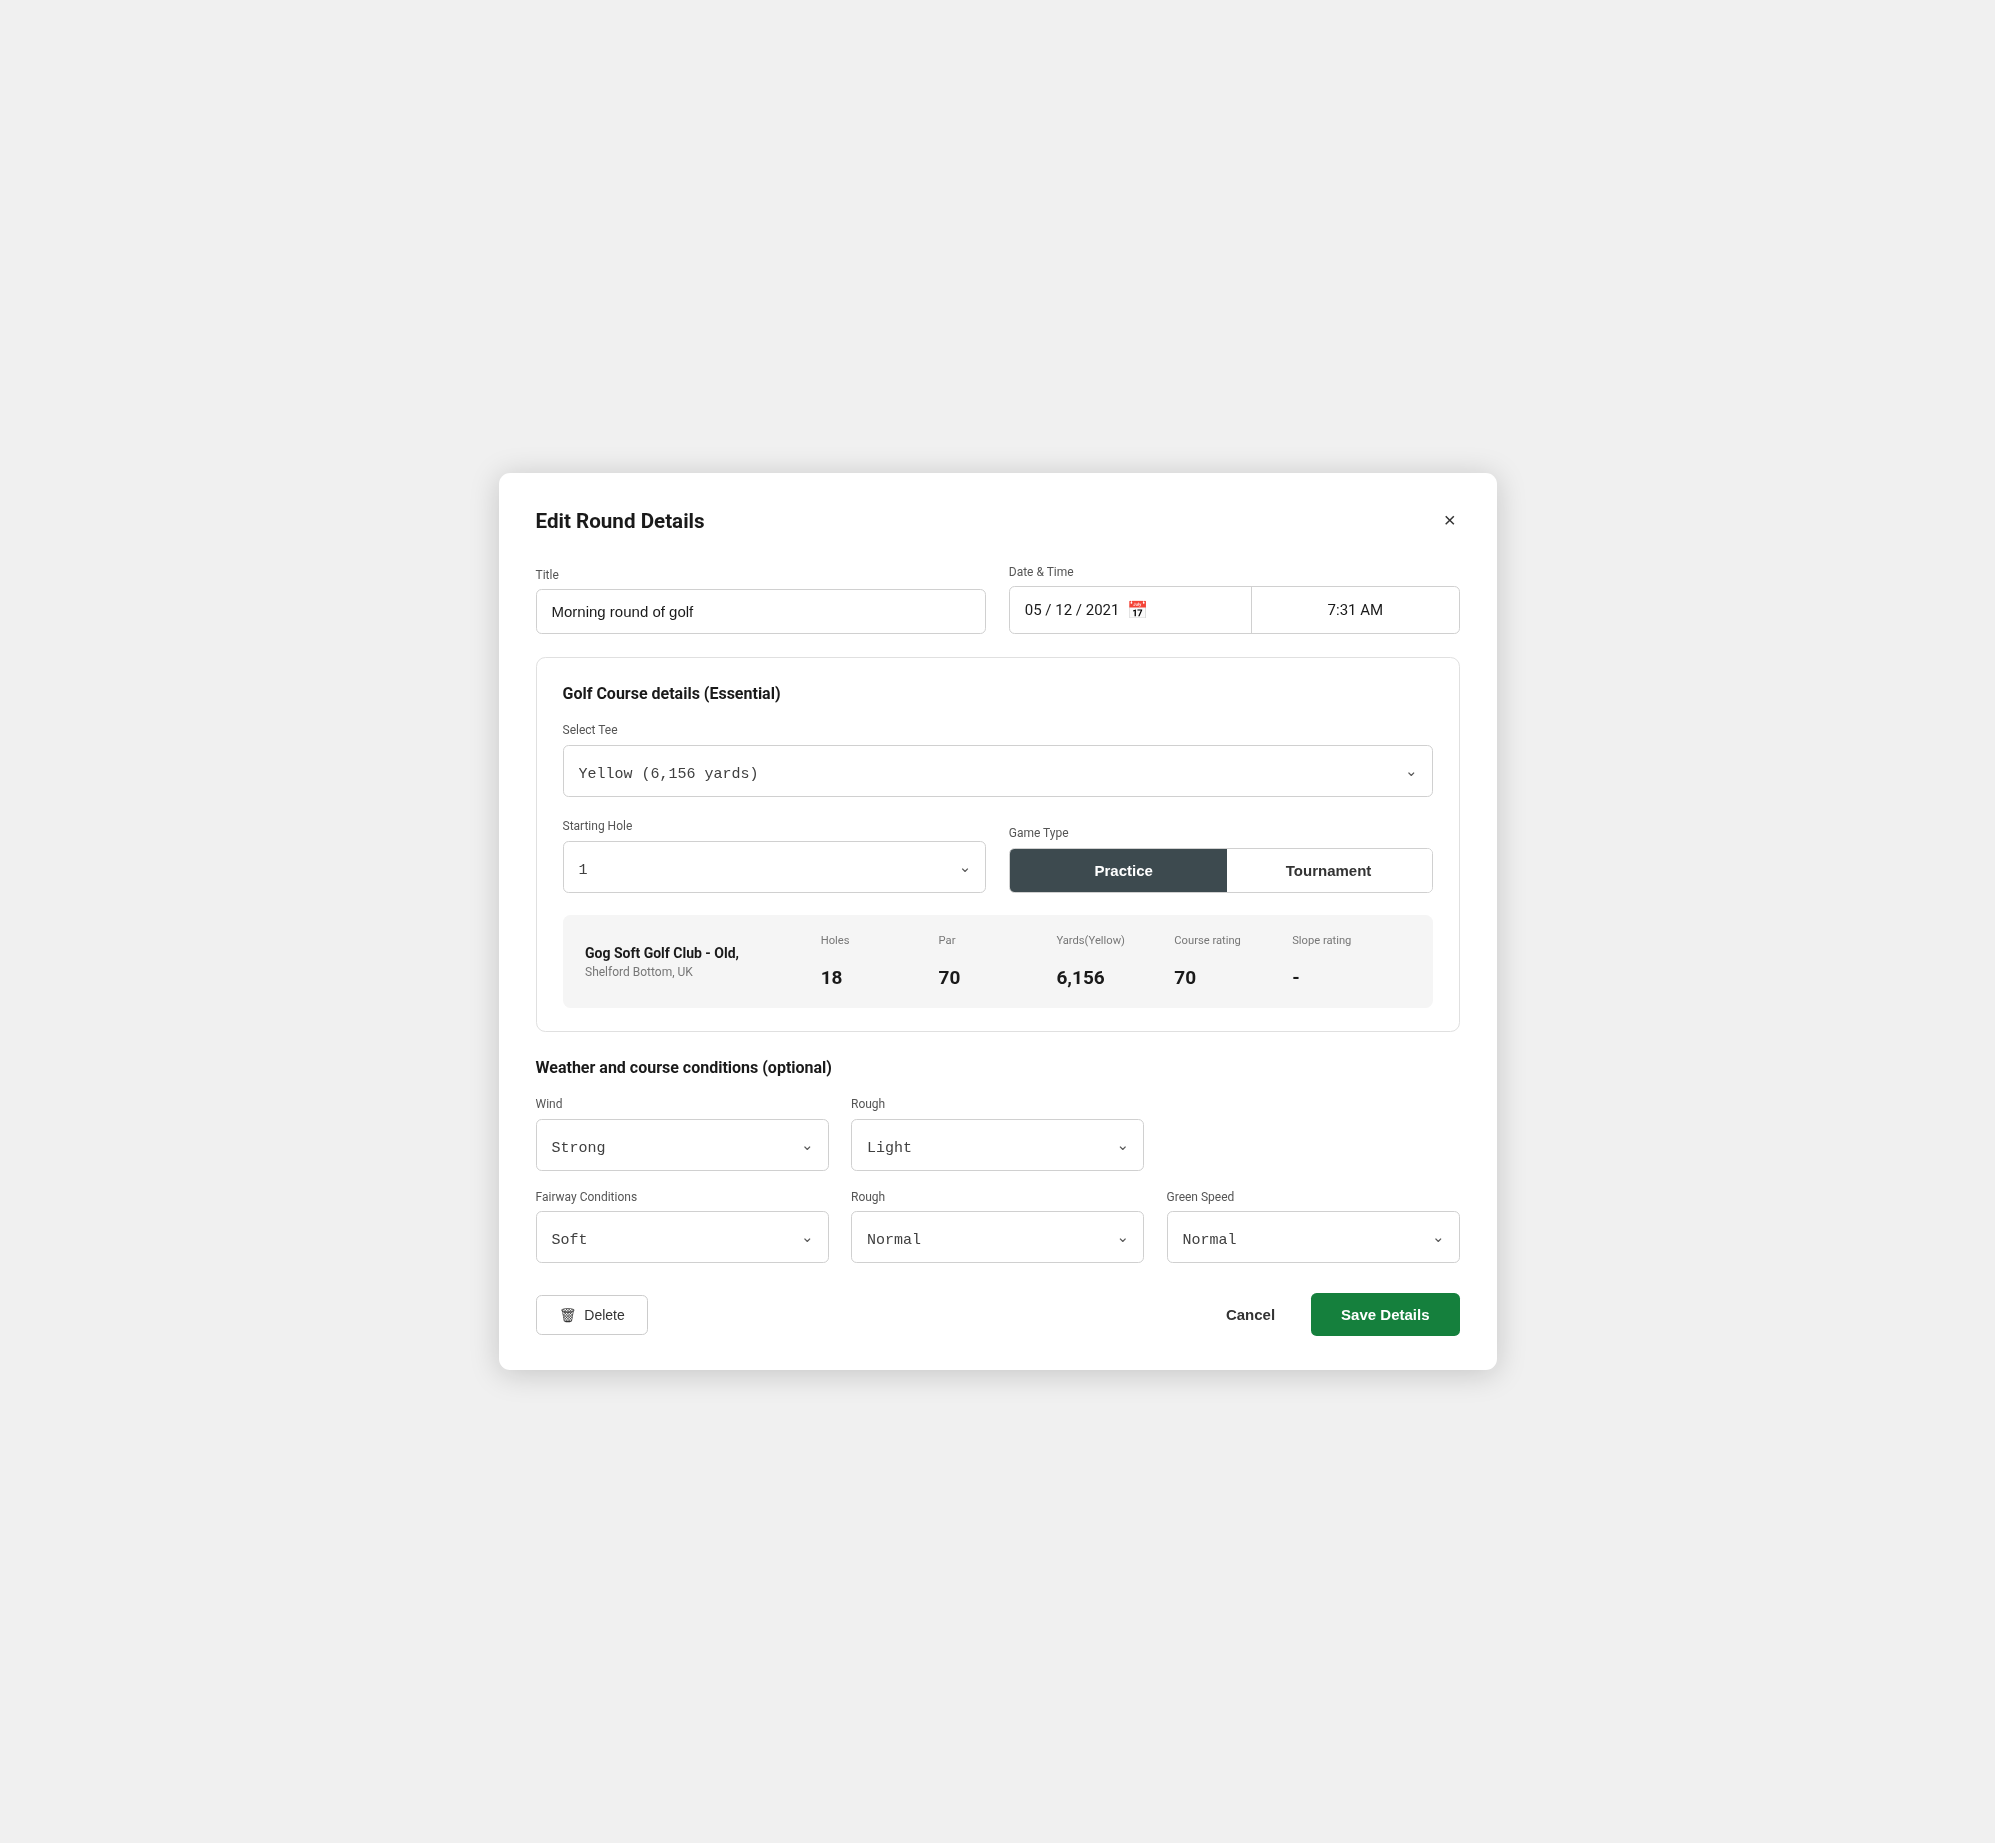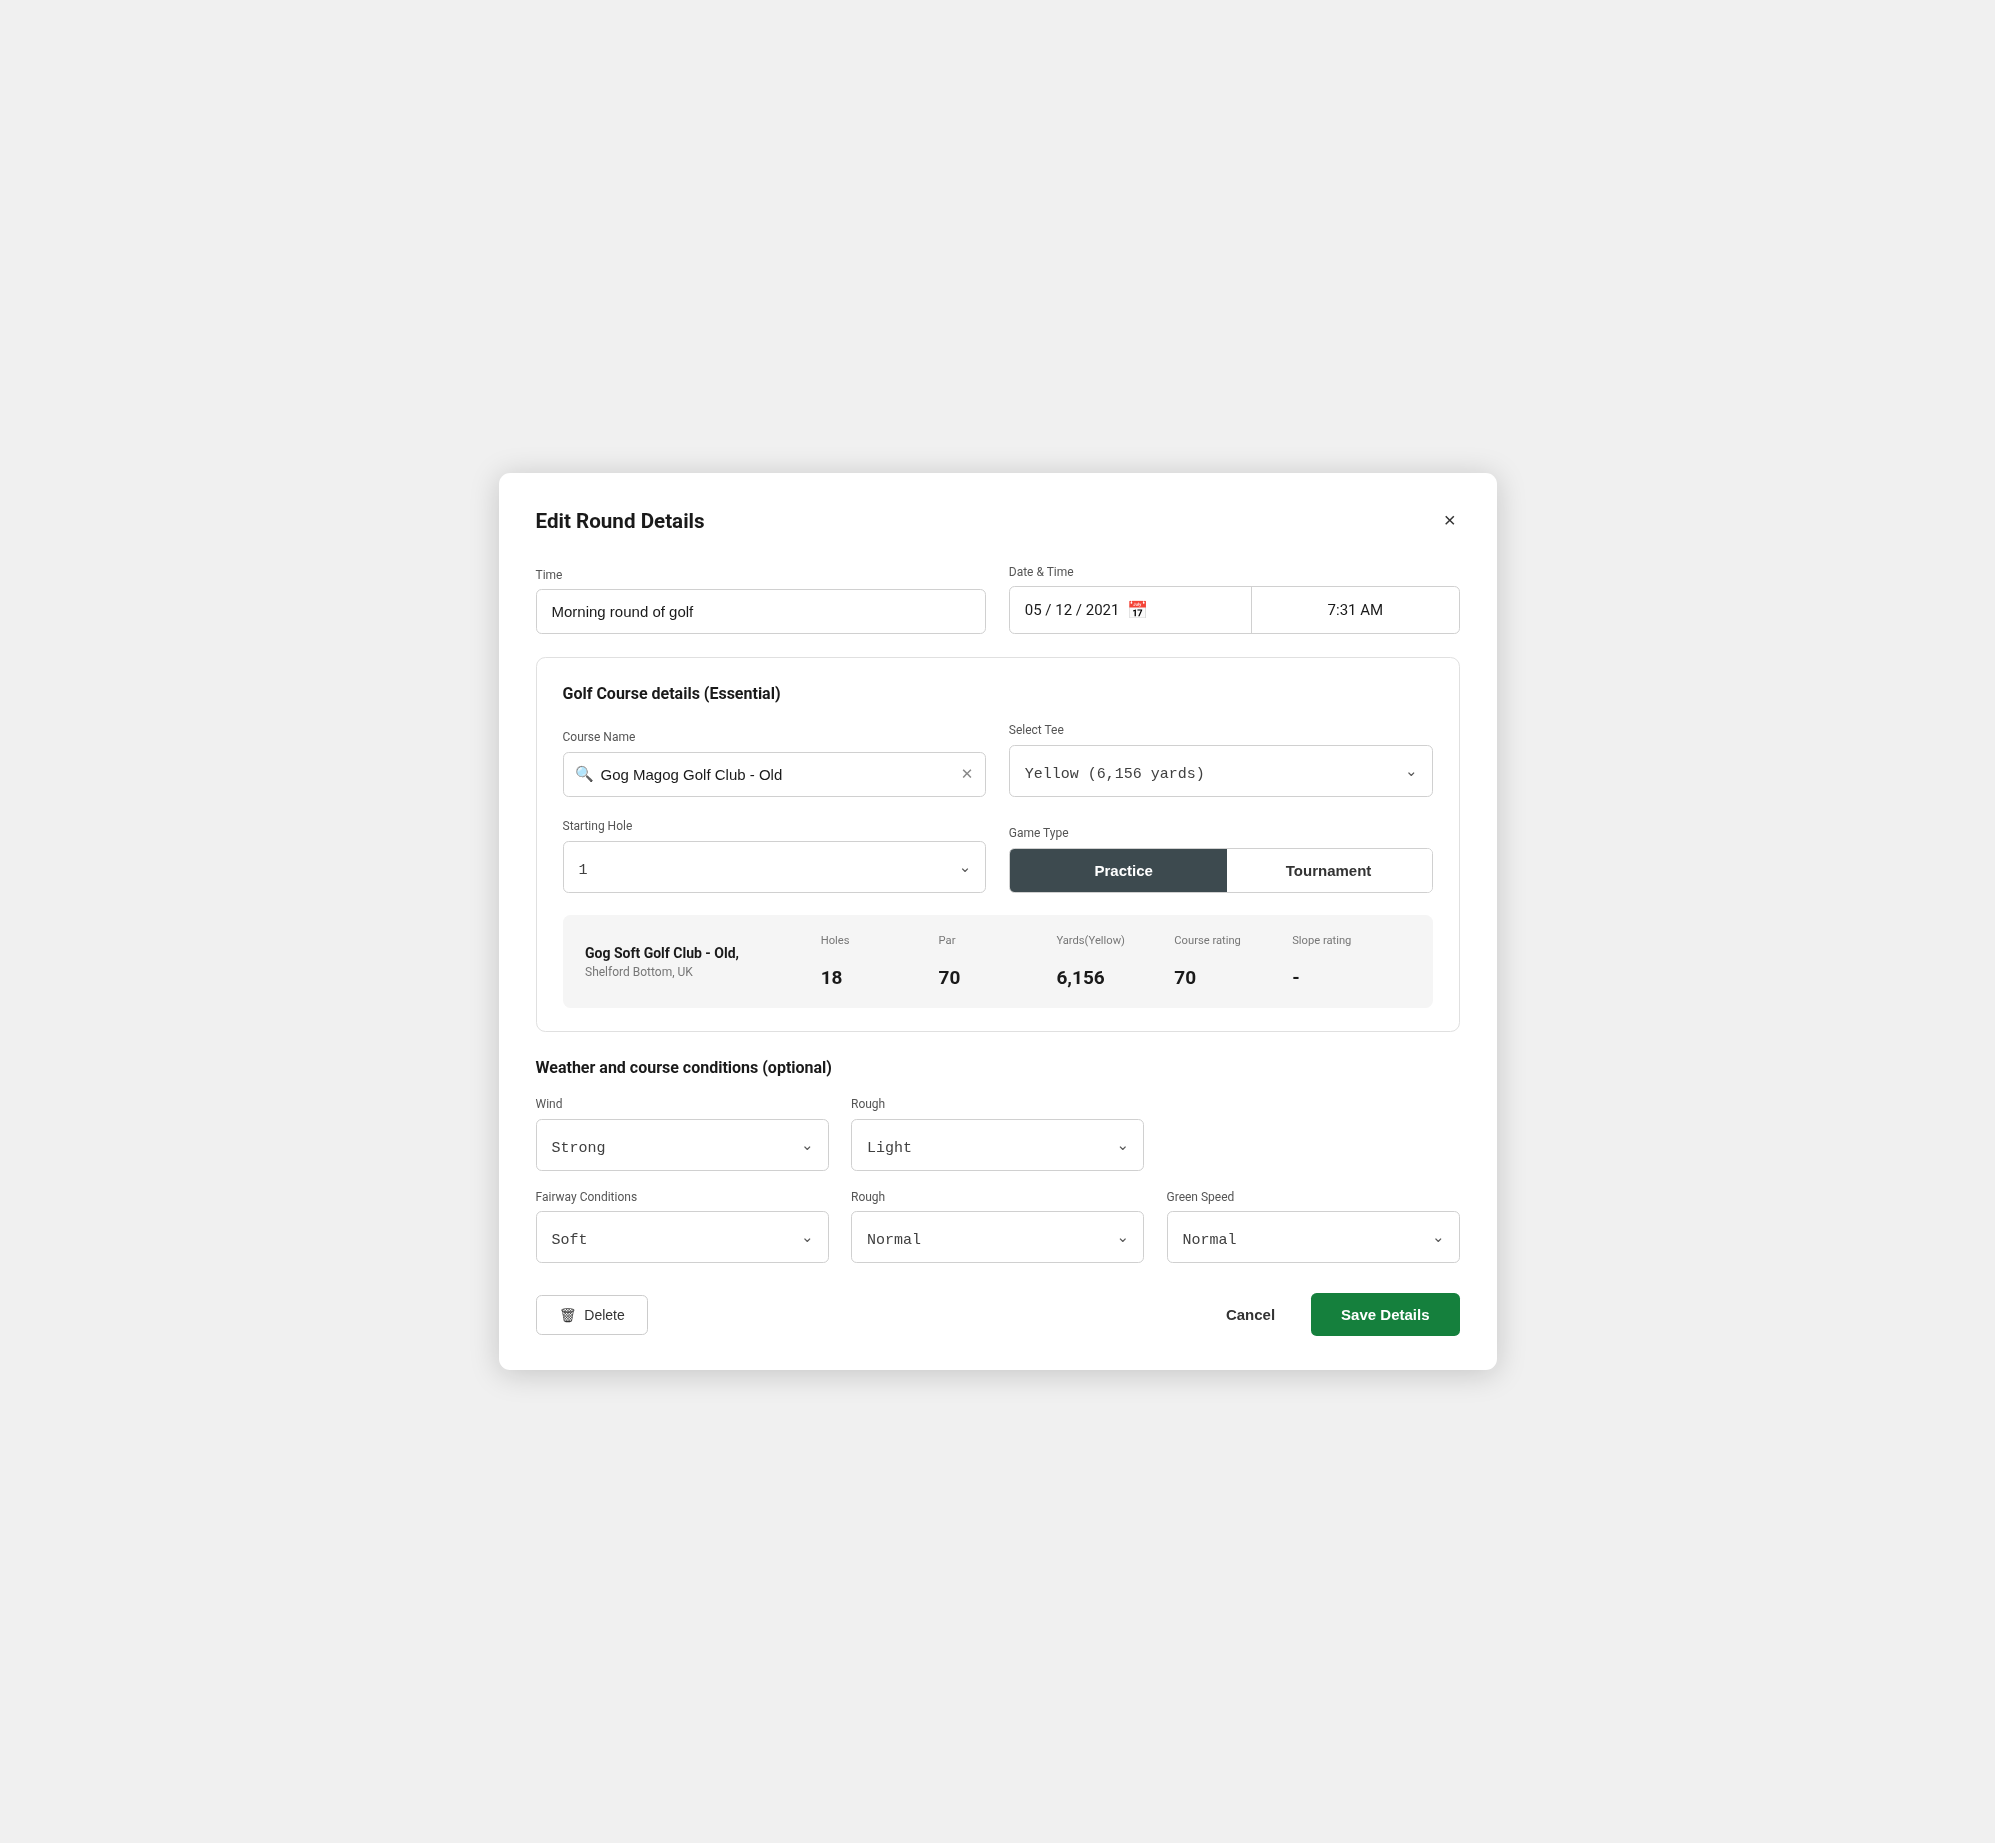--- a/index.html
+++ b/index.html
@@ -284,49 +284,41 @@
 
 <div class="modal">
 
   <div class="modal-header">
     <span class="modal-title">Edit Round Details</span>
     <button class="close-btn">×</button>
   </div>
 
   <div class="form-row">
     <div class="form-group flex-1">
-      <span class="label">Time</span>
+      <span class="label">Title</span>
       <input type="text" value="Morning round of golf" style="">
     </div>
     <div class="form-group flex-1">
       <span class="label">Date &amp; Time</span>
       <div class="date-time-group">
         <div class="date-field">
           <span>05 /  12  / 2021</span>
           <span class="calendar-icon">📅</span>
         </div>
         <div class="time-field">
           <span>7:31 AM</span>
         </div>
       </div>
     </div>
   </div>
 
   <div class="section-card">
     <div class="section-title">Golf Course details (Essential)</div>
 
     <div class="form-row">
-      <div class="form-group flex-1">
-        <span class="label">Course Name</span>
-        <div class="course-name-wrapper">
-          <span class="search-icon">🔍</span>
-          <input type="text" value="Gog Magog Golf Club - Old" style="">
-          <span class="clear-icon">✕</span>
-        </div>
-      </div>
       <div class="form-group flex-1">
         <span class="label">Select Tee</span>
         <div class="select-wrapper">
           <select>
             <option>Yellow (6,156 yards)</option>
             <option>White</option>
             <option>Red</option>
             <option>Blue</option>
           </select>
           <span class="chevron">⌄</span>

